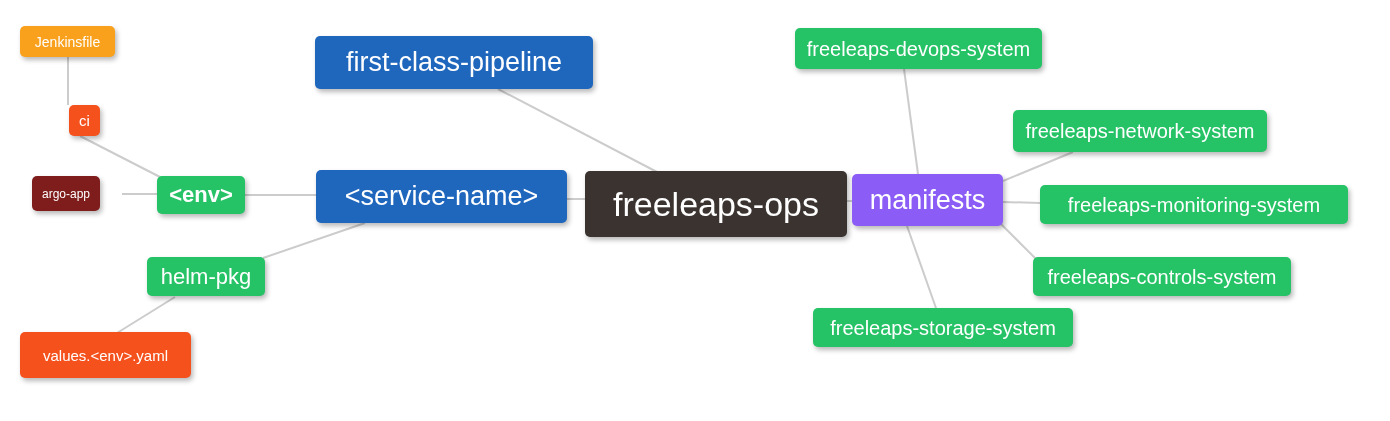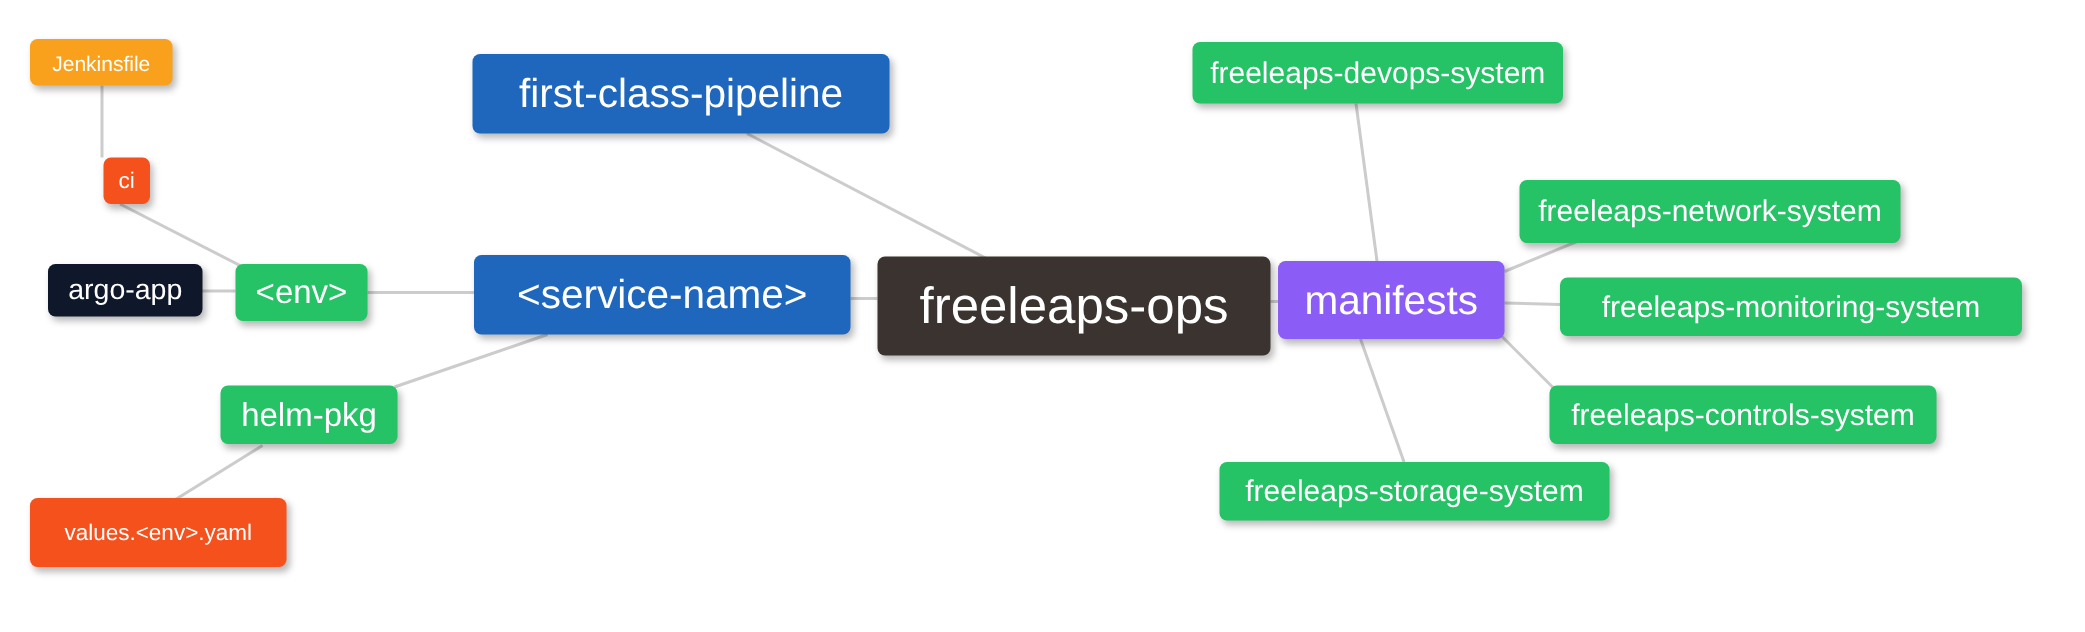--- a/index.html
+++ b/index.html
@@ -56,25 +56,25 @@
       <line x1="1003" y1="181" x2="1073" y2="152" stroke="#cccccc" stroke-width="2"></line>
       <line x1="1003" y1="202" x2="1040" y2="203" stroke="#cccccc" stroke-width="2"></line>
       <line x1="1001" y1="224" x2="1036" y2="259" stroke="#cccccc" stroke-width="2"></line>
       <line x1="907" y1="226" x2="936" y2="308" stroke="#cccccc" stroke-width="2"></line>
     </svg>
   <div id="node-layer">
       <div class="node" style="left: 585px; top: 171px; width: 262px; height: 66px; font-size: 34px; background: rgb(58, 51, 47); color: rgb(255, 255, 255);">freeleaps-ops</div>
       <div class="node" style="left: 315px; top: 36px; width: 278px; height: 53px; font-size: 27px; background: rgb(31, 102, 189); color: rgb(255, 255, 255);">first-class-pipeline</div>
       <div class="node" style="left: 316px; top: 170px; width: 251px; height: 53px; font-size: 27px; background: rgb(31, 102, 189); color: rgb(255, 255, 255); text-align: center;">&lt;service-name&gt;</div>
       <div class="node" style="left: 852px; top: 174px; width: 151px; height: 52px; font-size: 27px; background: #8b5cf6; color: rgb(255, 255, 255);">manifests</div>
-      <div class="node" style="left: 157px; top: 176px; width: 88px; height: 38px; font-size: 22px; background: rgb(37, 194, 102); color: rgb(255, 255, 255);">&lt;env&gt;</div>
+      <div class="node" style="left: 157px; top: 176px; width: 88px; height: 38px; font-size: 22px; background: rgb(37, 194, 102); color: rgb(255, 255, 255); font-weight: bold;">&lt;env&gt;</div>
       <div class="node" style="left: 147px; top: 257px; width: 118px; height: 39px; font-size: 22px; background: rgb(37, 194, 102); color: rgb(255, 255, 255);">helm-pkg</div>
       <div class="node" style="left: 53px; top: 105px; width: 31px; height: 31px; font-size: 15px; background: rgb(245, 81, 29); color: rgb(255, 255, 255); margin-left: 16px;">ci</div>
-      <div class="node" style="left: 32px; top: 176px; width: 103px; height: 35px; font-size: 19px; background: #0f172a; color: rgb(255, 255, 255);">argo-app</div>
+      <div class="node" style="left: 32px; top: 176px; width: 68px; height: 35px; font-size: 12px; background: #7f1d1d; color: rgb(255, 255, 255);">argo-app</div>
       <div class="node" style="left: 20px; top: 26px; width: 95px; height: 31px; font-size: 14px; background: rgb(249, 161, 28); color: rgb(255, 255, 255);">Jenkinsfile</div>
       <div class="node" style="left: 8px; top: 332px; width: 171px; height: 46px; font-size: 15px; background: rgb(245, 81, 29); color: rgb(255, 255, 255); margin-left: 12px;">values.&lt;env&gt;.yaml</div>
       <div class="node" style="left: 795px; top: 28px; width: 247px; height: 41px; font-size: 20px; background: rgb(37, 194, 102); color: rgb(255, 255, 255);">freeleaps-devops-system</div>
-      <div class="node" style="left: 1013px; top: 110px; width: 254px; height: 42px; font-size: 20px; background: rgb(37, 194, 102); color: rgb(255, 255, 255); margin-top: 10px;">freeleaps-network-system</div>
+      <div class="node" style="left: 1013px; top: 110px; width: 254px; height: 42px; font-size: 20px; background: rgb(37, 194, 102); color: rgb(255, 255, 255);">freeleaps-network-system</div>
       <div class="node" style="left: 1040px; top: 185px; width: 308px; height: 39px; font-size: 20px; background: rgb(37, 194, 102); color: rgb(255, 255, 255);">freeleaps-monitoring-system</div>
       <div class="node" style="left: 813px; top: 308px; width: 260px; height: 39px; font-size: 20px; background: rgb(37, 194, 102); color: rgb(255, 255, 255);">freeleaps-storage-system</div>
       <div class="node" style="left: 1033px; top: 257px; width: 258px; height: 39px; font-size: 20px; background: rgb(37, 194, 102); color: rgb(255, 255, 255);">freeleaps-controls-system</div>
     </div>
 </div>
 
 </body></html>

